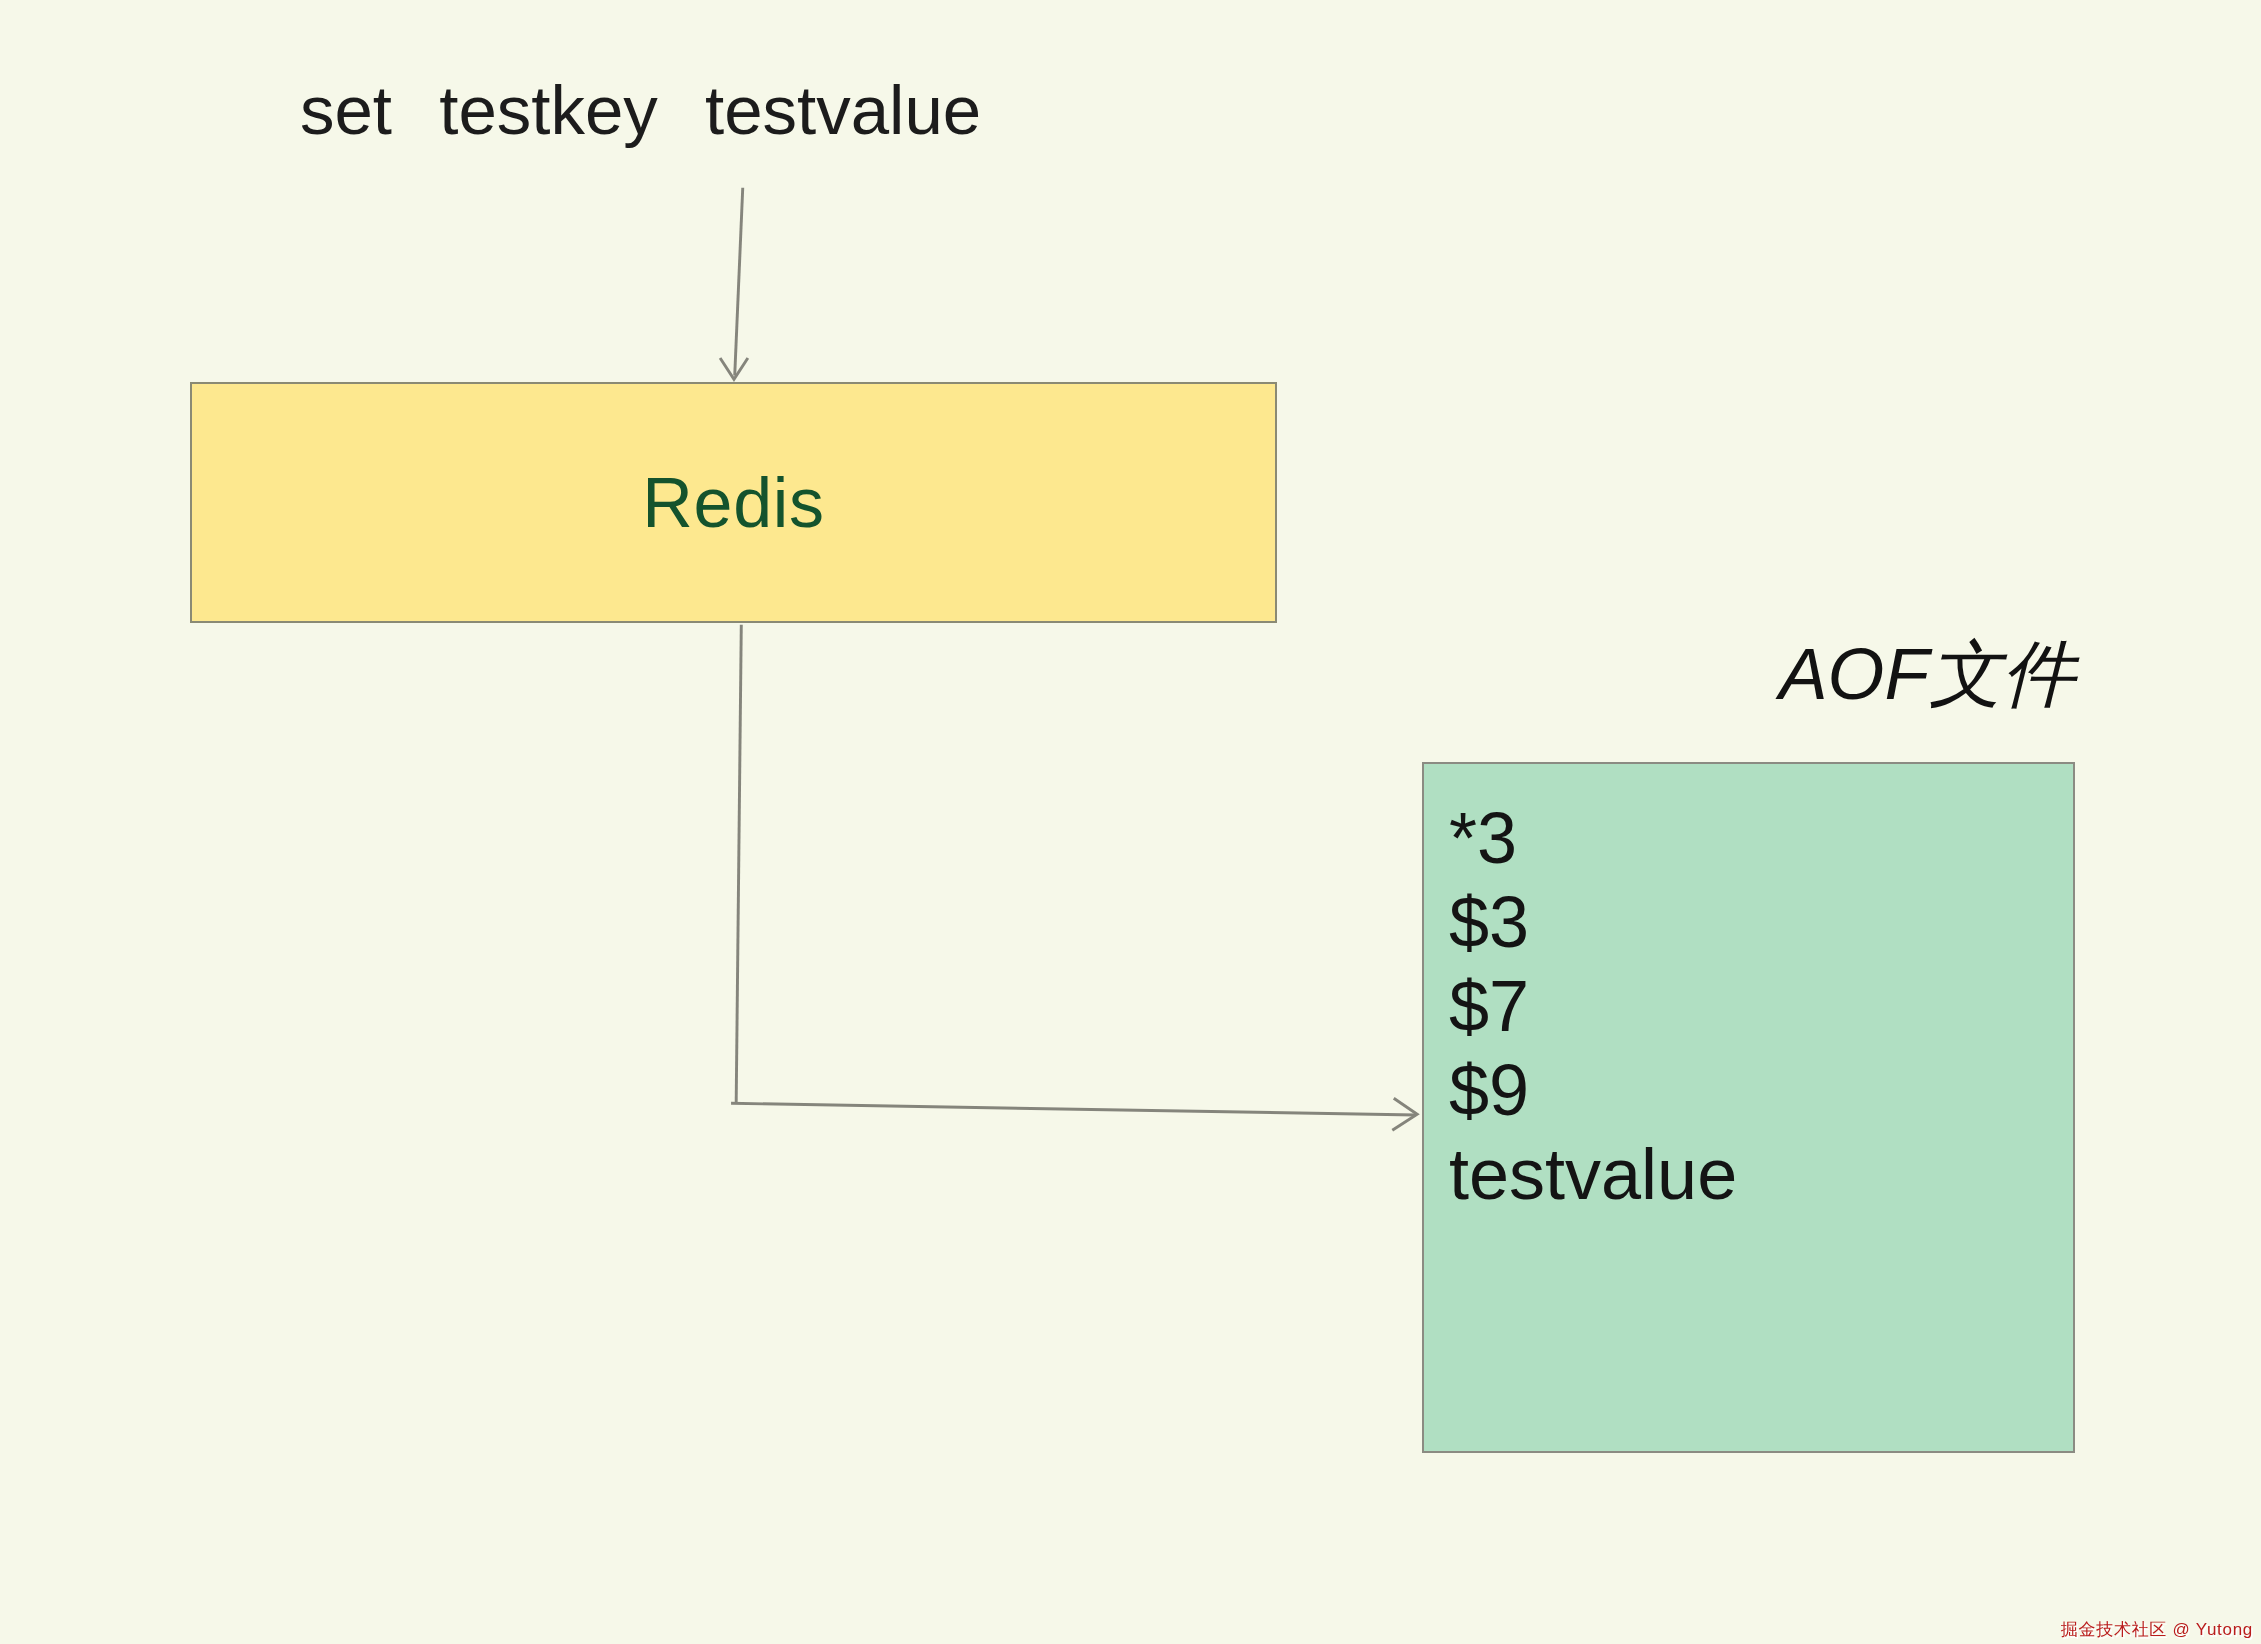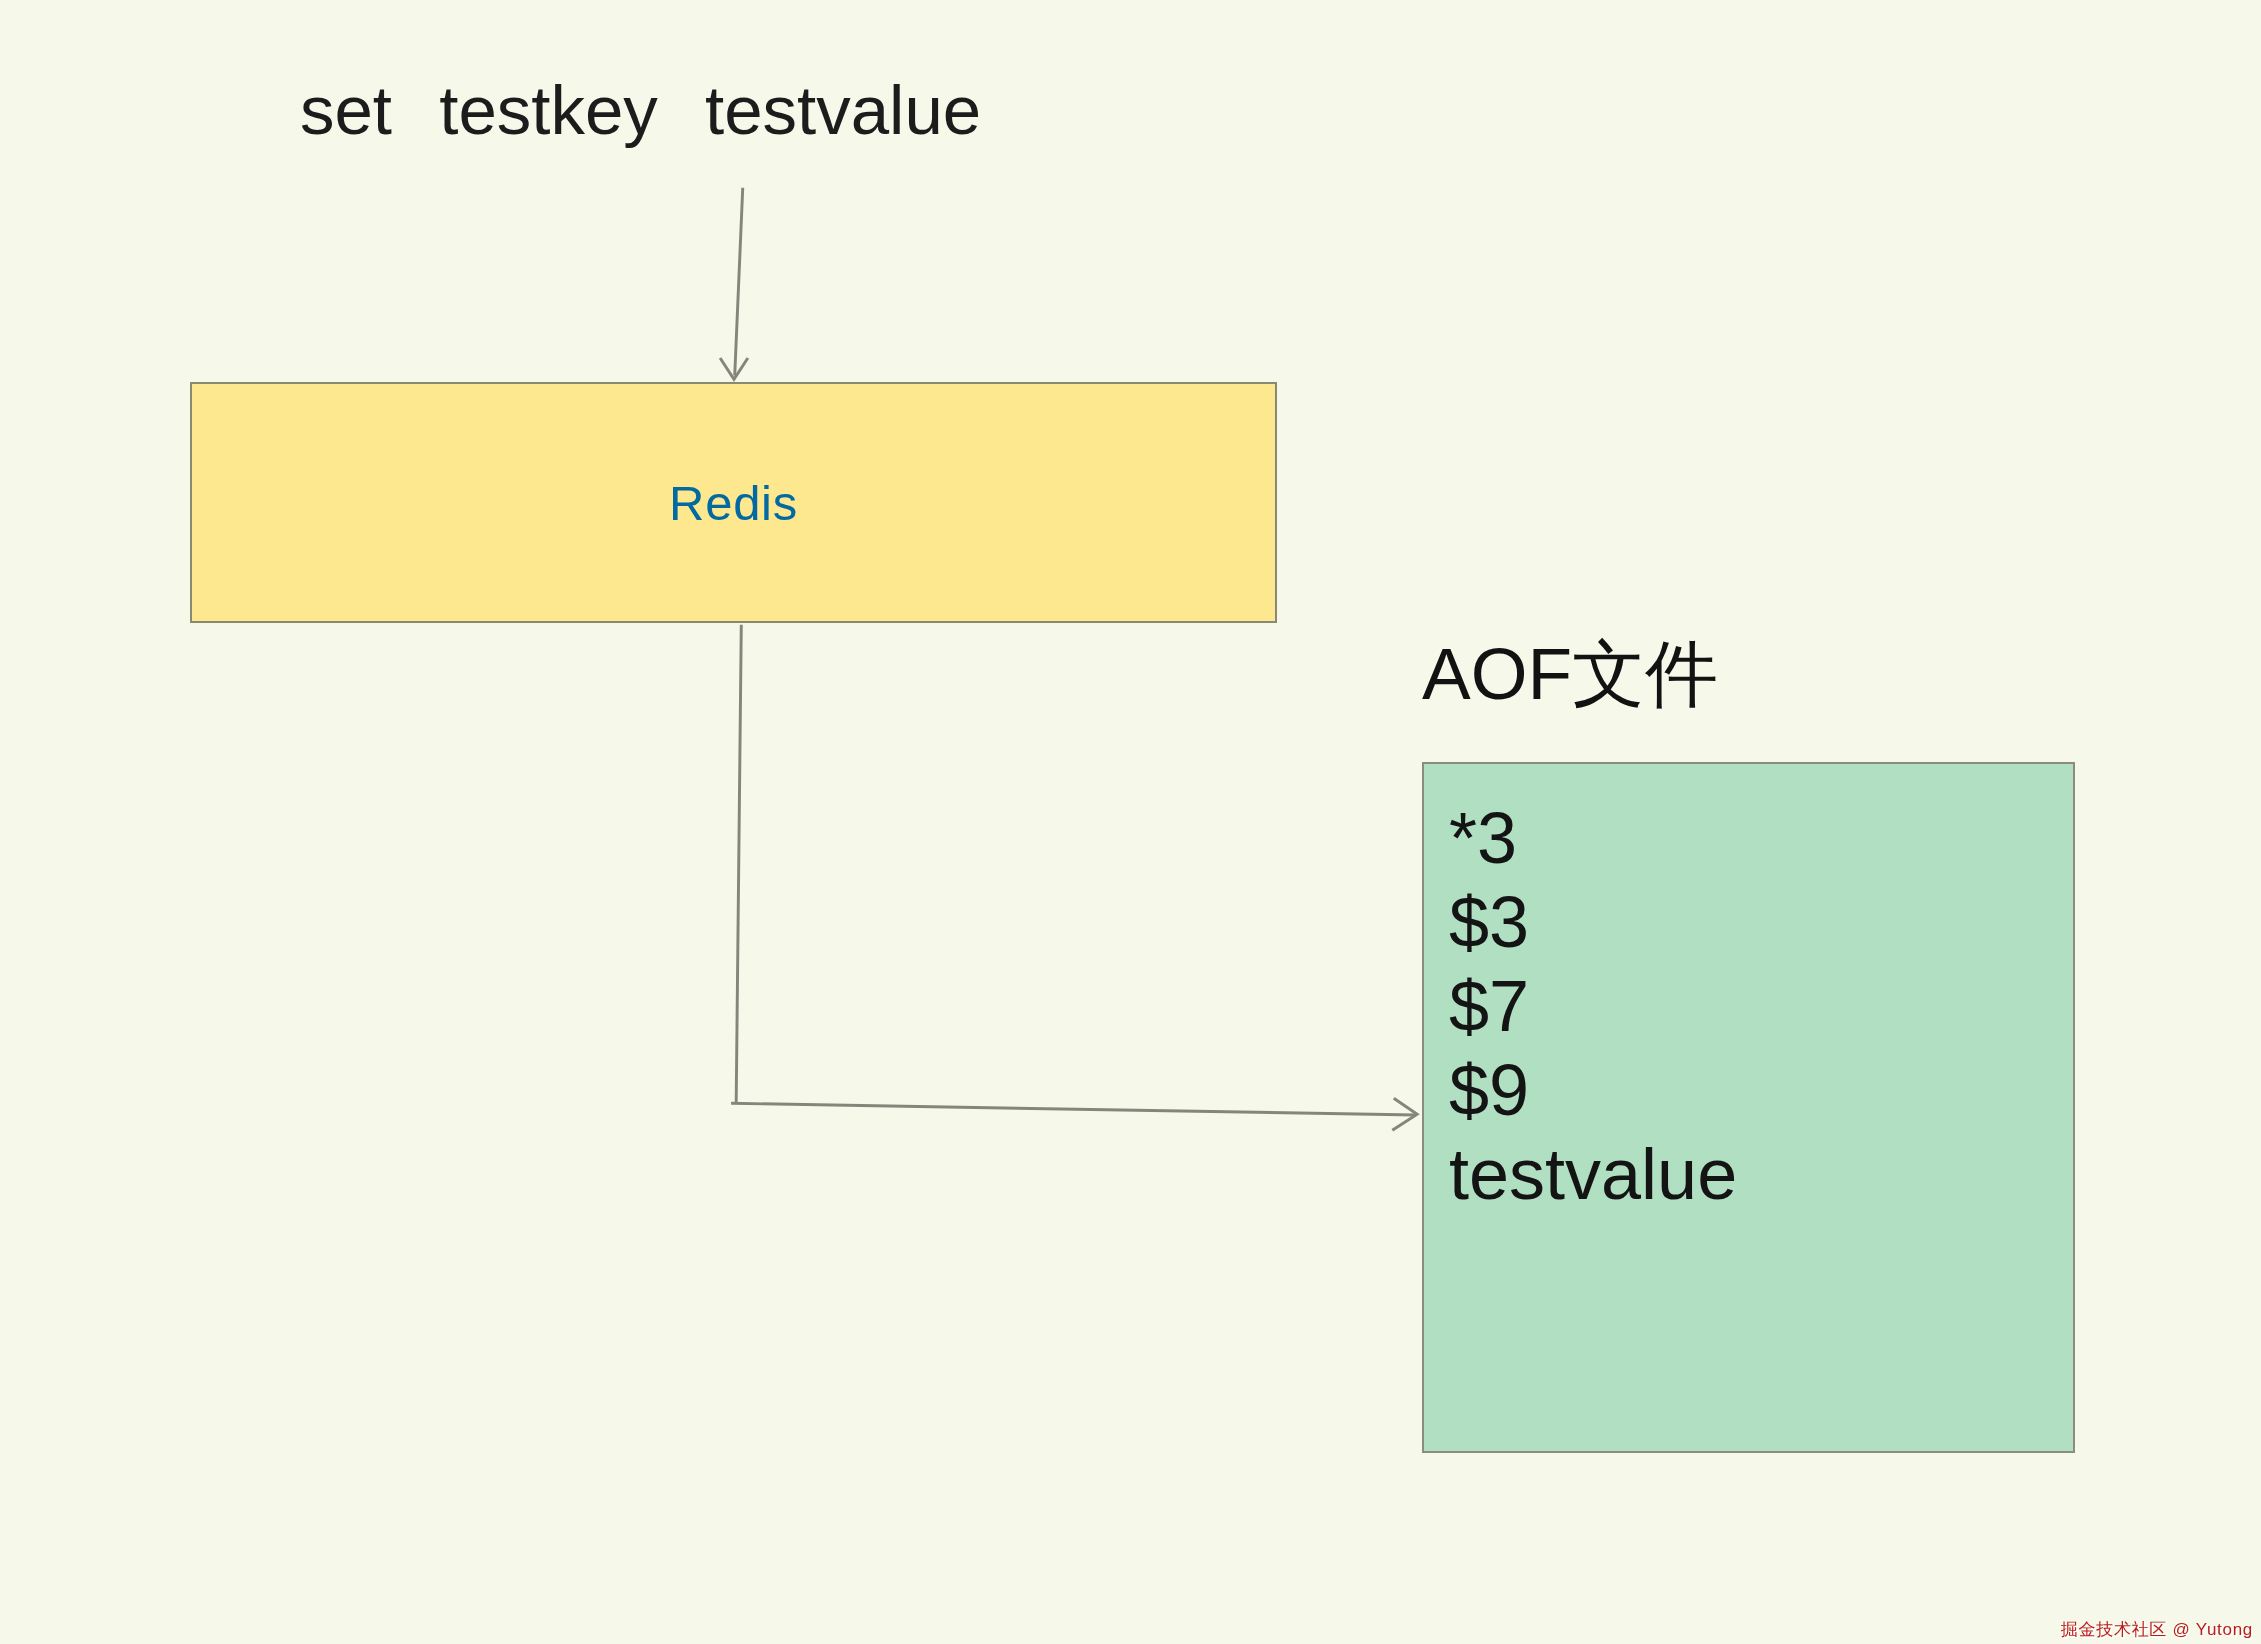--- a/index.html
+++ b/index.html
@@ -41,33 +41,34 @@
     width: 1087px;
     height: 241px;
     box-sizing: border-box;
     background: #fde88f;
     border: 2.9px solid #8a8a74;
     display: flex;
     align-items: center;
     justify-content: center;
   }
   .redis-label {
-    font-size: 49px;
-    color: #0369a1;
+    font-size: 70px;
+    color: #14532d;
     letter-spacing: 0.7px;
   }
   .aof-title {
     position: absolute;
     left: 1394px;
     top: 634px;
     width: 653px;
-    text-align: left;
+    text-align: right;
     font-size: 73px;
     line-height: 1.1;
     color: #121212;
+    font-style: italic;
   }
   .aof-box {
     position: absolute;
     left: 1394px;
     top: 762px;
     width: 653px;
     height: 691px;
     box-sizing: border-box;
     background: #b0dfc2;
     border: 2.9px solid #8b8b82;

